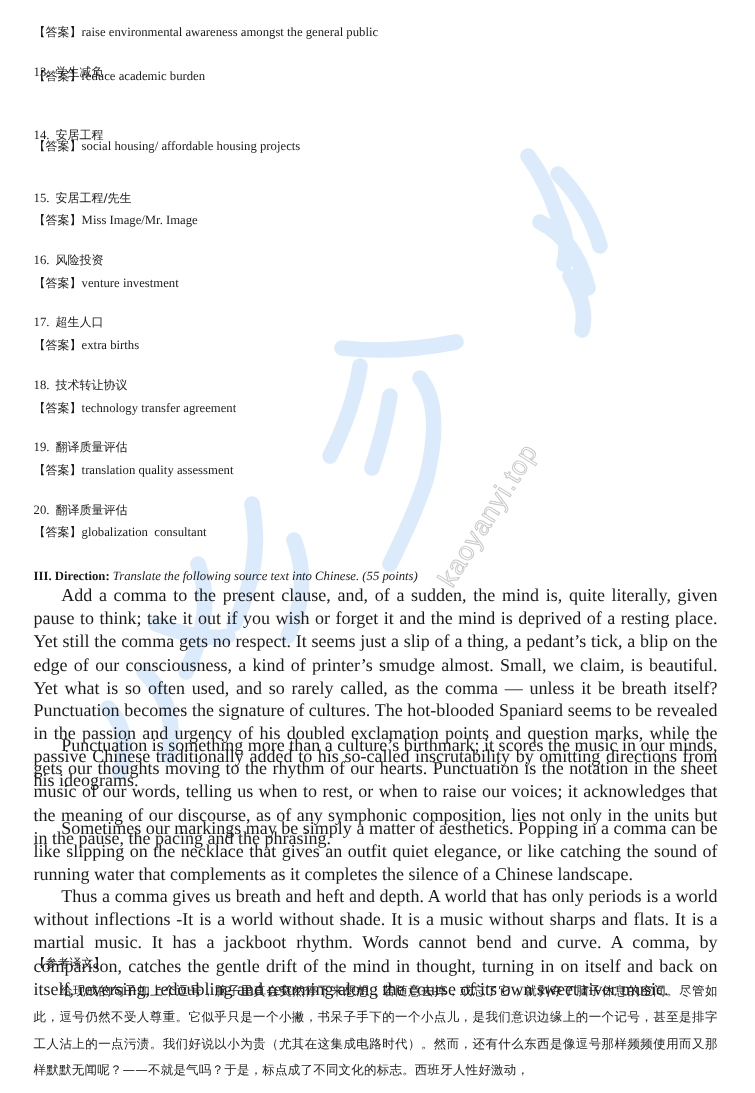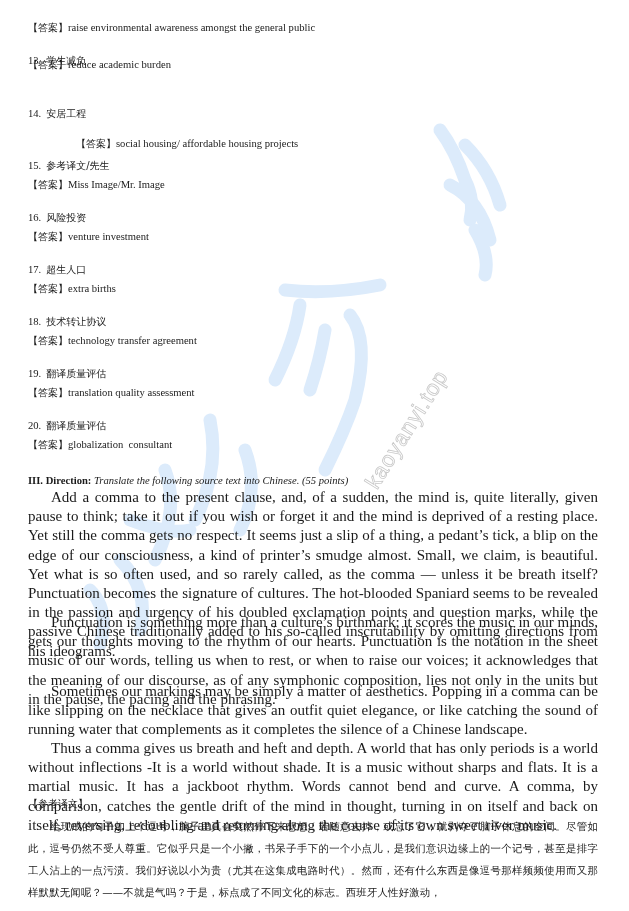--- a/index.html
+++ b/index.html
@@ -59,23 +59,23 @@
   <div class="content">
 
     <div class="line" style="top:21px;">
       <span class="bracket">【答案】</span><span>raise environmental awareness amongst the general public</span>
     </div>
 
     <div class="line" style="top:54px;"><span class="num">13.</span><span class="cn">学生减负</span></div>
     <div class="line" style="top:58px;"><span class="bracket">【答案】</span><span>reduce academic burden</span></div>
 
     <div class="line" style="top:107px;"><span class="num">14.</span><span class="cn">安居工程</span></div>
-    <div class="line" style="top:137px;margin-left:48px;"><span class="bracket">【答案】</span><span>social housing/ affordable housing projects</span></div>
+    <div class="line" style="top:116px;"><span class="bracket">【答案】</span><span>social housing/ affordable housing projects</span></div>
 
-    <div class="line" style="top:159px;"><span class="num">15.</span><span class="cn">参考译文/先生</span></div>
+    <div class="line" style="top:159px;"><span class="num">15.</span><span class="cn">安居工程/先生</span></div>
     <div class="line" style="top:178px;"><span class="bracket">【答案】</span><span>Miss Image/Mr. Image</span></div>
 
     <div class="line" style="top:211px;"><span class="num">16.</span><span class="cn">风险投资</span></div>
     <div class="line" style="top:230px;"><span class="bracket">【答案】</span><span>venture investment</span></div>
 
     <div class="line" style="top:263px;"><span class="num">17.</span><span class="cn">超生人口</span></div>
     <div class="line" style="top:282px;"><span class="bracket">【答案】</span><span>extra births</span></div>
 
     <div class="line" style="top:315px;"><span class="num">18.</span><span class="cn">技术转让协议</span></div>
     <div class="line" style="top:334px;"><span class="bracket">【答案】</span><span>technology transfer agreement</span></div>

